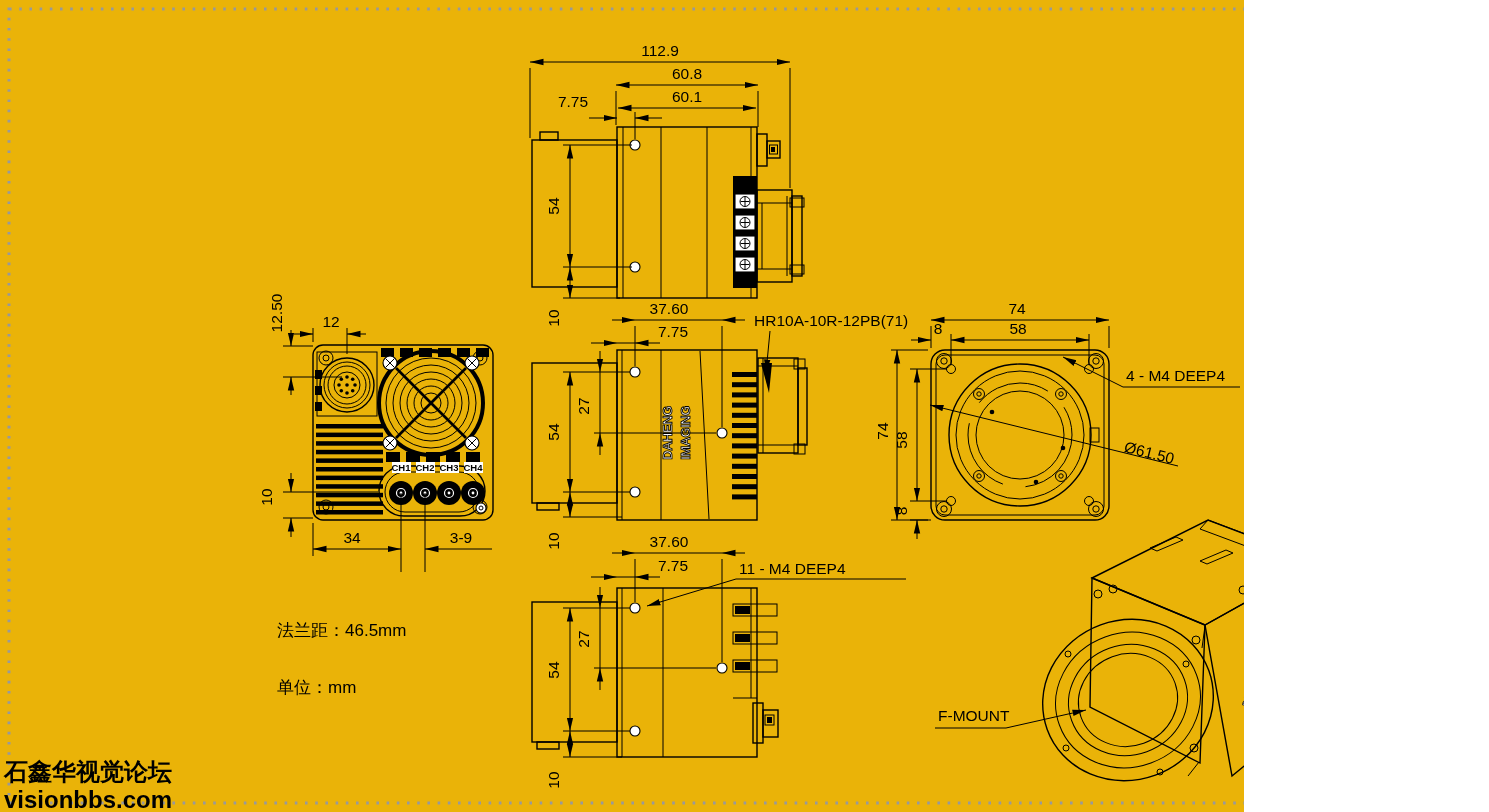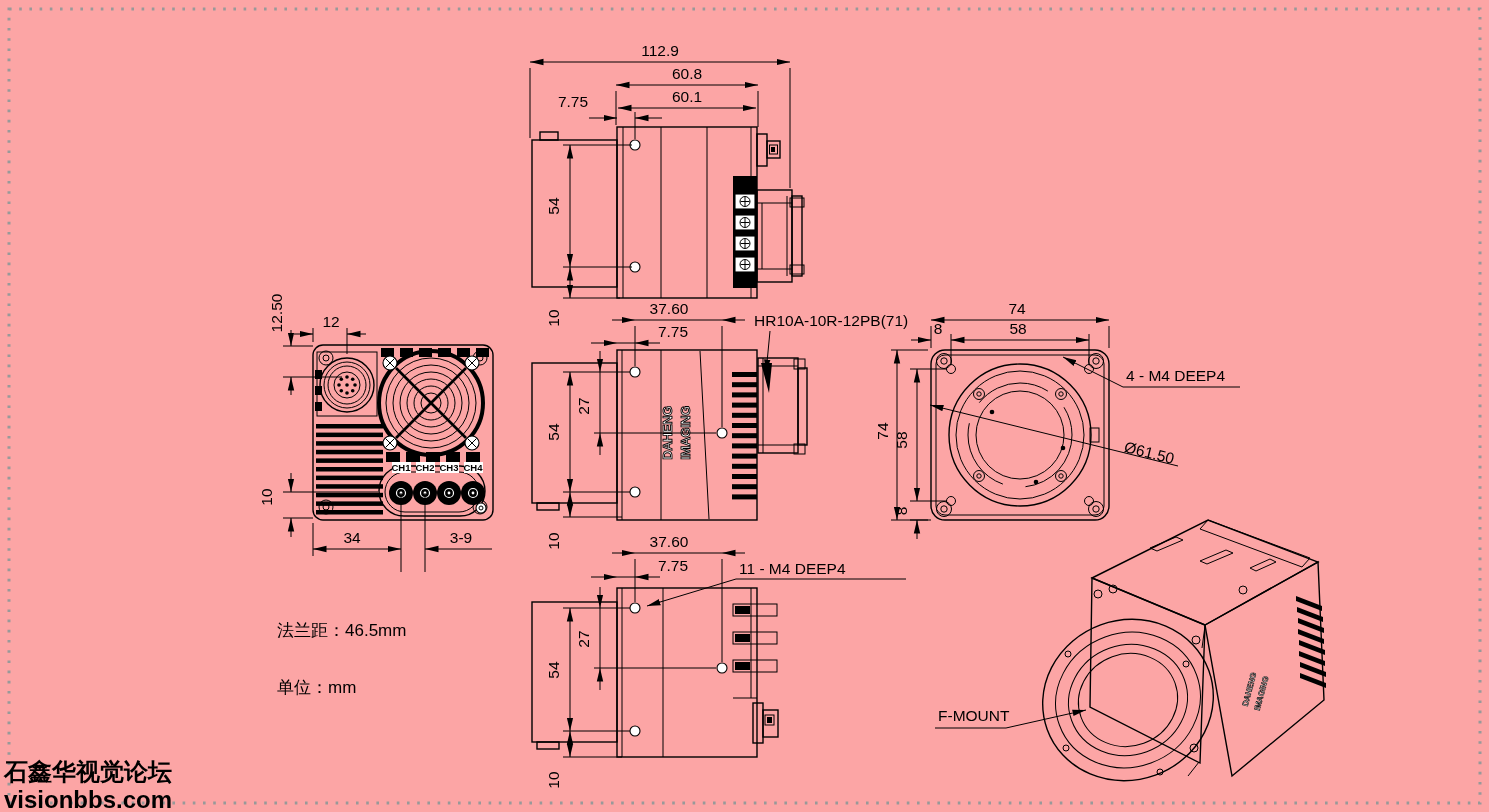--- a/index.html
+++ b/index.html
@@ -1,16 +1,16 @@
 <!DOCTYPE html>
 <html><head>
 <meta charset="utf-8">
 <style>
   html,body { margin:0; padding:0; background:#fff; }
-  #page { position:relative; width:1489px; height:812px; background:#fca5a5;
+  #page { position:relative; width:1244px; height:812px; background:#eab308;
           font-family:"Liberation Sans", sans-serif; overflow:hidden; }
   svg text { font-family:"Liberation Sans", sans-serif; fill:#000; font-size:15.5px; }
   .o  { fill:none; stroke:#000; stroke-width:1.4; }
   .t  { fill:none; stroke:#000; stroke-width:1;   }
   .d  { fill:none; stroke:#000; stroke-width:1;   }
   .f  { fill:#000; stroke:none; }
   .w  { fill:#fff; stroke:#000; stroke-width:1.1; }
   .wb { fill:#fff; stroke:none; }
   .thk{ fill:none; stroke:#000; stroke-width:4;   }
   .sp { fill:none; stroke:#000; stroke-width:2.6; }

